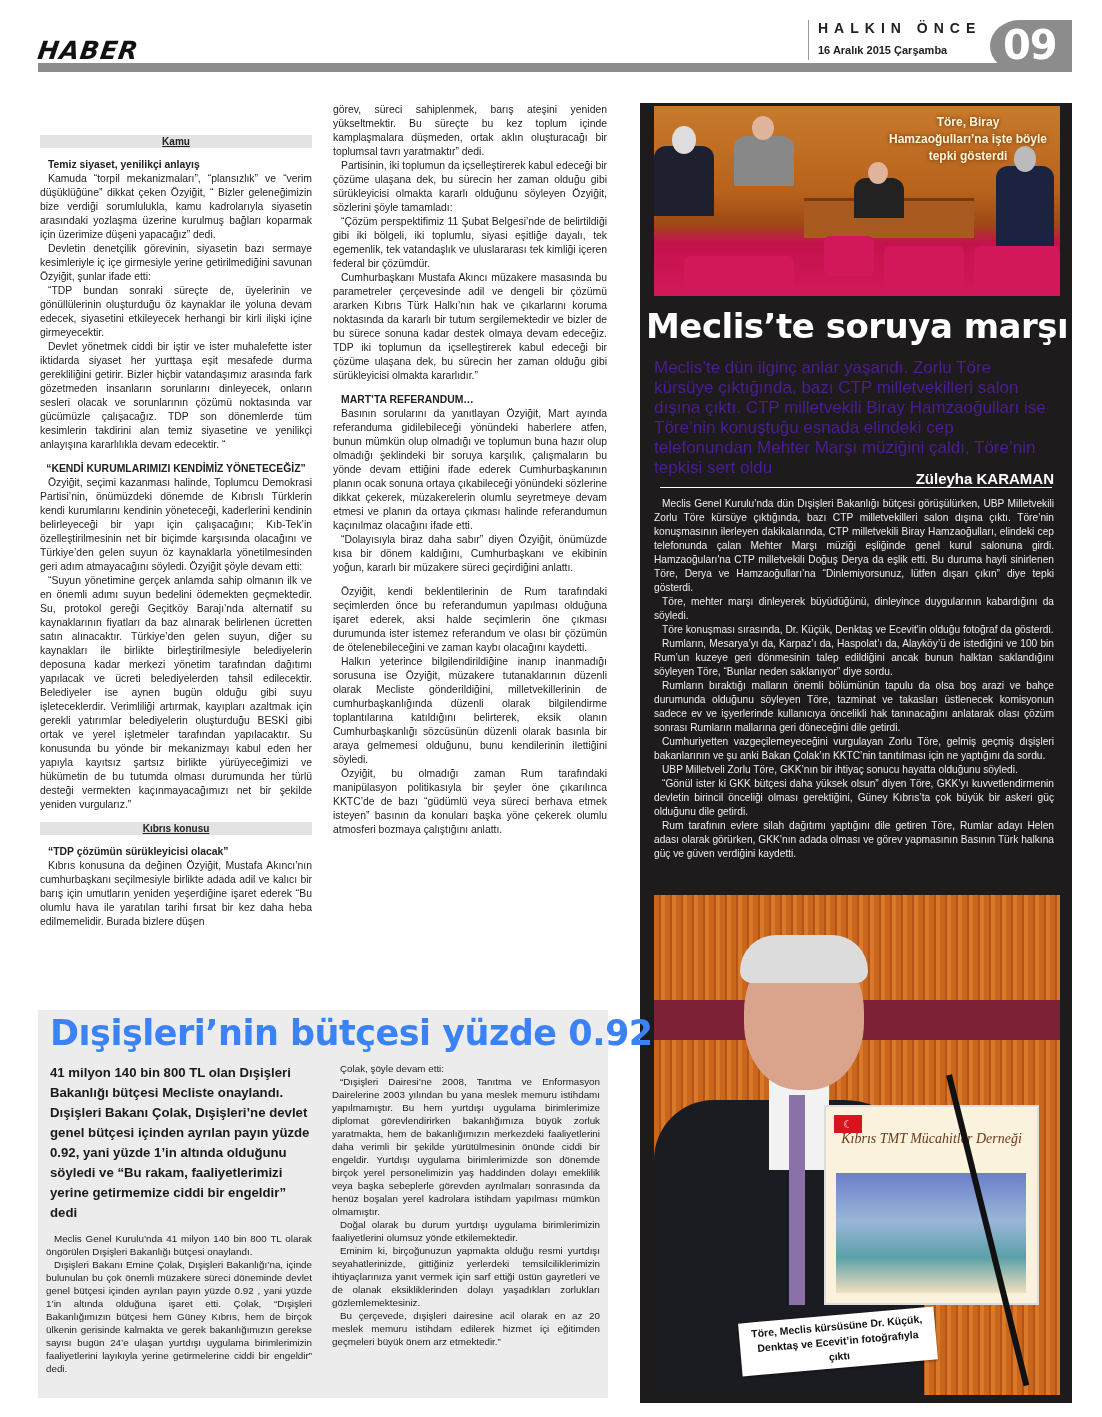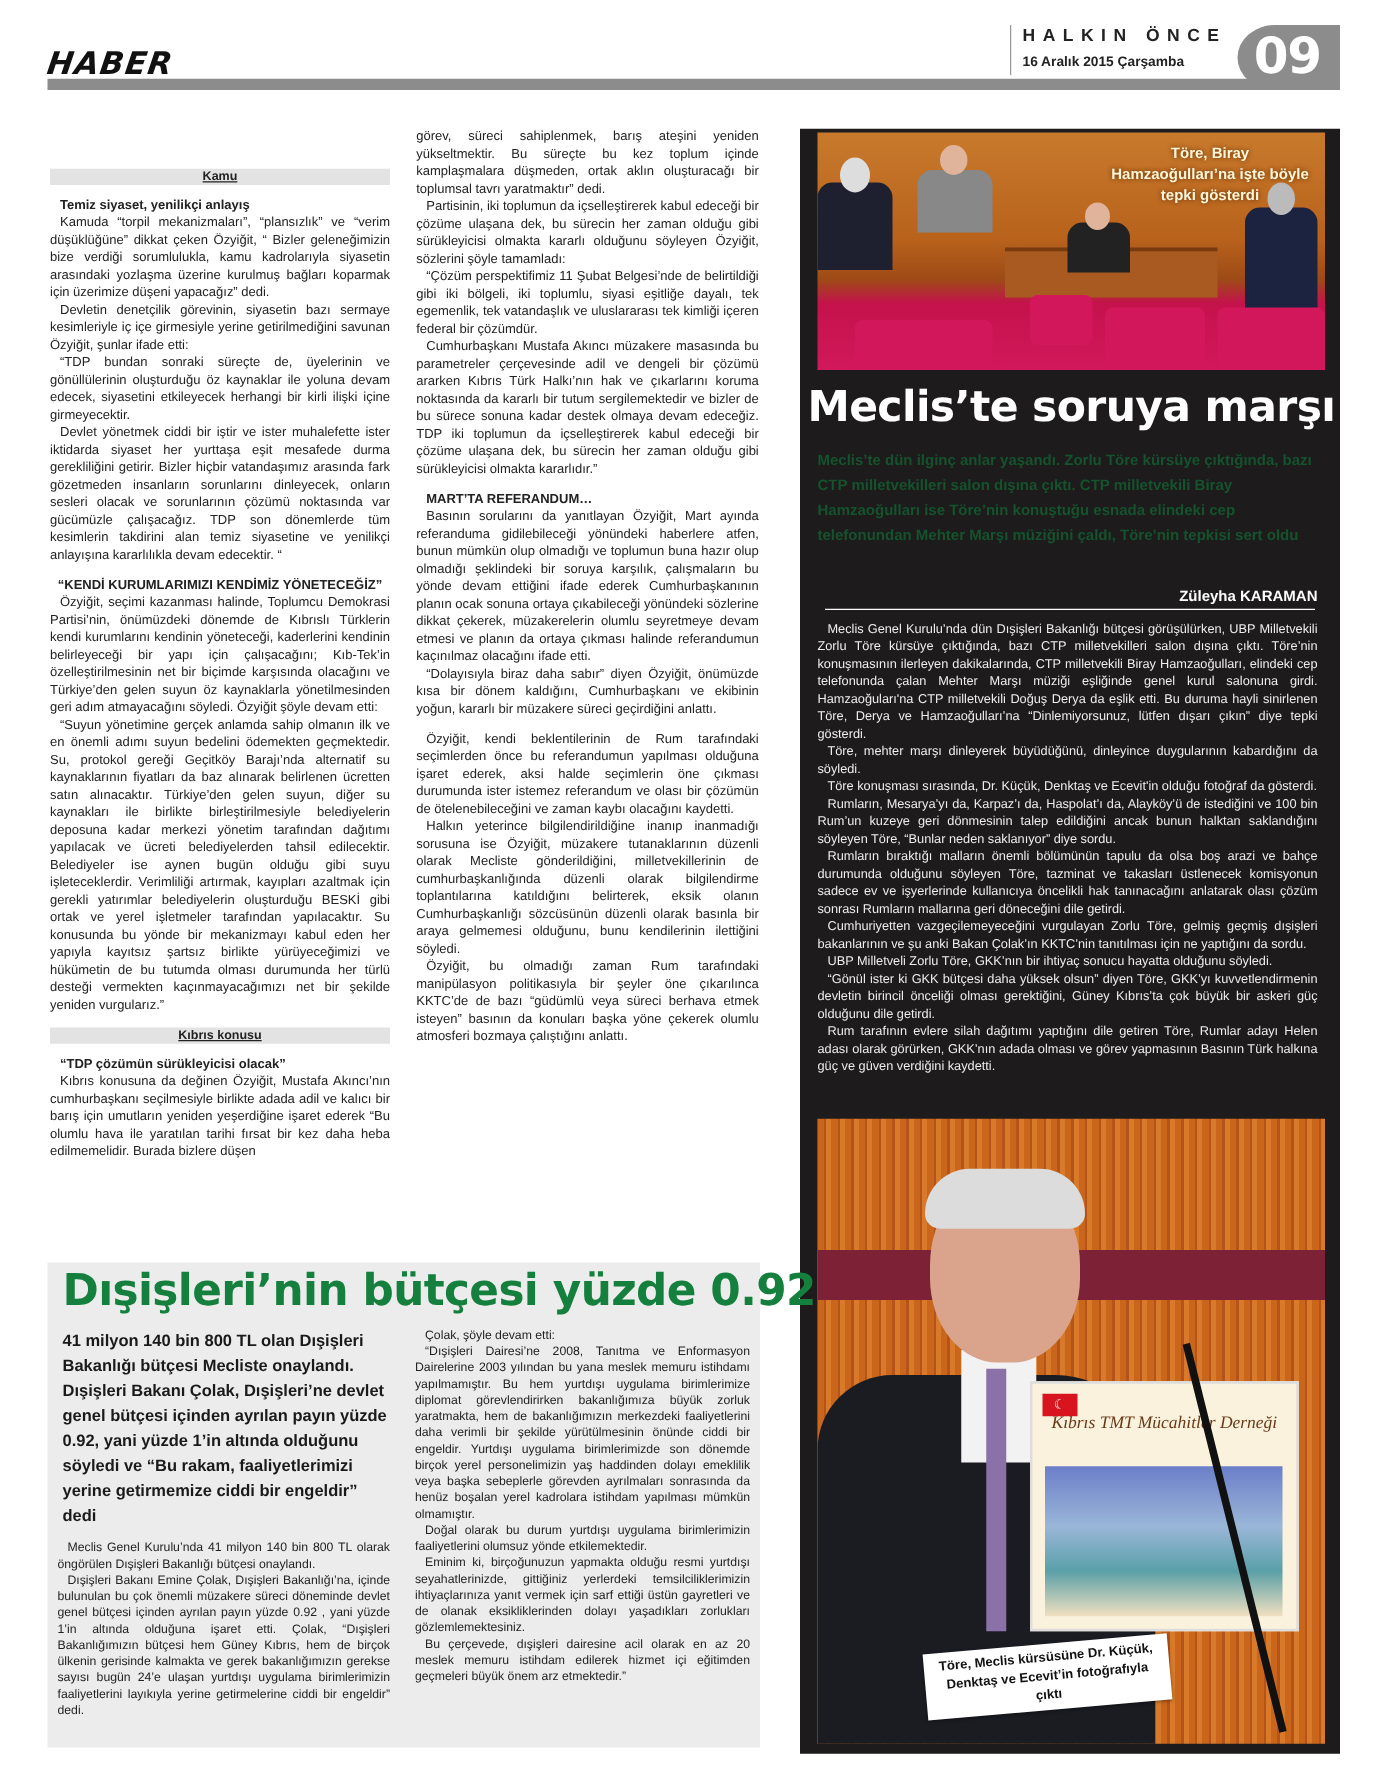--- a/index.html
+++ b/index.html
@@ -22,41 +22,41 @@
   .gap{height:10px}
   
   .dark{left:640px;top:103px;width:432px;height:1300px;background:#1d1b1b}
   .photo1{left:654px;top:106px;width:406px;height:190px;background:linear-gradient(180deg,#c87a2c 0%,#b8621c 45%,#9e4a16 62%,#c4124c 72%,#d2185a 100%);overflow:hidden}
   .photo1 .p1cap{position:absolute;right:12px;top:8px;width:160px;text-align:center;color:#fff6d8;font-weight:bold;font-size:12px;line-height:17px;text-shadow:0 0 4px #5a2a00}
   .desk{position:absolute;left:150px;top:92px;width:170px;height:40px;background:#a85a20;border-top:3px solid #7a3a10}
   .seat{position:absolute;background:#d3175b;border-radius:6px}
   .person{position:absolute;background:#1e2030;border-radius:12px 12px 0 0}
   .head{position:absolute;background:#e0b49a;border-radius:50%}
   .headline{left:646px;top:306px;width:420px;font-family:"DejaVu Sans",sans-serif;font-weight:bold;font-size:34px;color:#fff;letter-spacing:-0.5px;white-space:nowrap}
-  .lede{left:654px;top:358px;width:400px;font-weight:bold;font-size:12px;line-height:20px;color:#14532d}
-  .byline{left:654px;top:470px;width:400px;text-align:right;font-weight:bold;font-size:12px;color:#fff}
+  .lede{left:654px;top:358px;width:400px;font-weight:normal;font-size:17px;line-height:20px;color:#4c1d95}
+  .byline{left:654px;top:470px;width:400px;text-align:right;font-weight:bold;font-size:15px;color:#fff}
   .rule{left:660px;top:487px;width:392px;height:1px;background:#fff}
   .darkbody{left:654px;top:497px;width:400px;font-size:10.2px;line-height:14px;text-align:justify;color:#eee}
   .darkbody p{text-indent:8px}
   .photo2{left:654px;top:895px;width:406px;height:500px;overflow:hidden;background:repeating-linear-gradient(90deg,#c9661c 0 5px,#b4541a 5px 7px,#d87a2a 7px 11px)}
   .p2-man-suit{position:absolute;left:0;top:205px;width:270px;height:300px;background:#1b1c22;border-radius:60px 80px 0 0}
   .p2-face{position:absolute;left:90px;top:45px;width:120px;height:150px;background:#d9a48b;border-radius:48% 48% 45% 45%}
   .p2-hair{position:absolute;left:86px;top:40px;width:128px;height:48px;background:#dcdcdc;border-radius:60px 60px 20px 20px}
   .p2-shirt{position:absolute;left:115px;top:185px;width:60px;height:90px;background:#f2f2f2}
   .p2-tie{position:absolute;left:135px;top:200px;width:16px;height:210px;background:#8a72a8}
   .p2-lectern{position:absolute;left:0;top:105px;width:406px;height:40px;background:#7d2236}
   .p2-poster{position:absolute;left:170px;top:210px;width:215px;height:200px;background:#fbf2dd;border:2px solid #ddd}
   .p2-poster .ptitle{position:absolute;left:0;top:24px;width:100%;text-align:center;font-family:"Liberation Serif",serif;font-style:italic;font-size:14px;color:#6a3a18;line-height:15px}
   .p2-poster .flagtr{position:absolute;left:8px;top:8px;width:28px;height:18px;background:#d8141e;color:#fff;font-size:11px;line-height:18px;text-align:center}
   .p2-poster .pimg{position:absolute;left:10px;top:66px;width:190px;height:120px;background:linear-gradient(180deg,#6b7fc9 0%,#9ab6d8 40%,#5aa0a8 70%,#f0e0c0 100%)}
   .p2-mic{position:absolute;left:292px;top:180px;width:6px;height:320px;background:#111;transform:rotate(-14deg);transform-origin:top}
   .p2cap{position:absolute;left:86px;top:420px;width:196px;background:#fff;padding:4px 6px;text-align:center;font-weight:bold;font-size:10.5px;line-height:15px;color:#111;transform:rotate(-5deg);box-shadow:0 1px 3px rgba(0,0,0,.4)}
   
   .bbox{left:38px;top:1010px;width:570px;height:388px;background:#ececec}
-  .bhead{left:50px;top:1013px;font-family:"DejaVu Sans",sans-serif;font-weight:bold;font-size:35px;color:#15803d;letter-spacing:-0.5px;white-space:nowrap}
+  .bhead{left:50px;top:1013px;font-family:"DejaVu Sans",sans-serif;font-weight:bold;font-size:35px;color:#3b82f6;letter-spacing:-0.5px;white-space:nowrap}
   .blede{left:50px;top:1063px;width:262px;font-weight:bold;font-size:13.2px;line-height:20px;color:#1a1a1a}
   .bleft{left:46px;top:1232px;width:266px;font-size:9.8px;line-height:13px;text-align:justify;color:#222}
   .bleft p,.bright p{text-indent:8px}
   .bright{left:332px;top:1062px;width:268px;font-size:9.8px;line-height:13px;text-align:justify;color:#222}
 </style>
 </head>
 <body>
 
 <div class="abs section-title">HABER</div>
 <div class="abs header-bar"></div>

